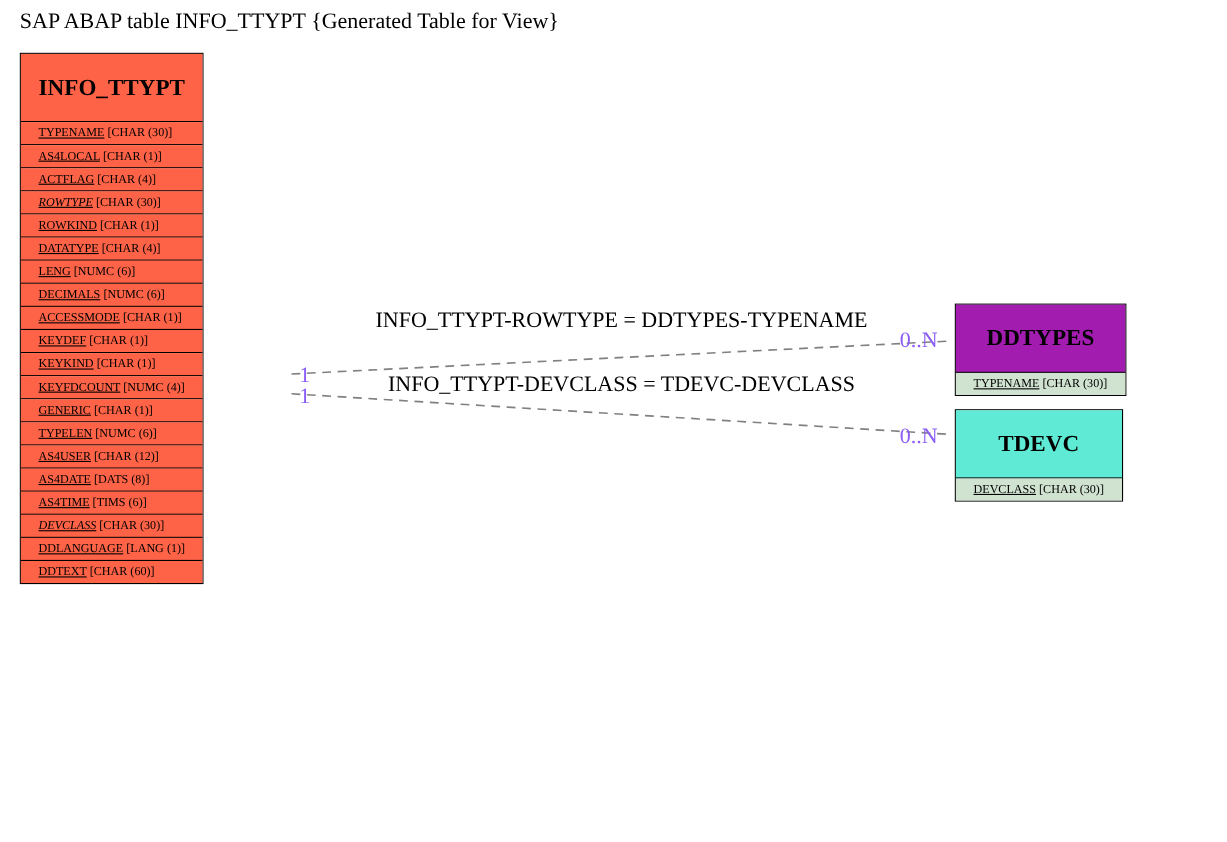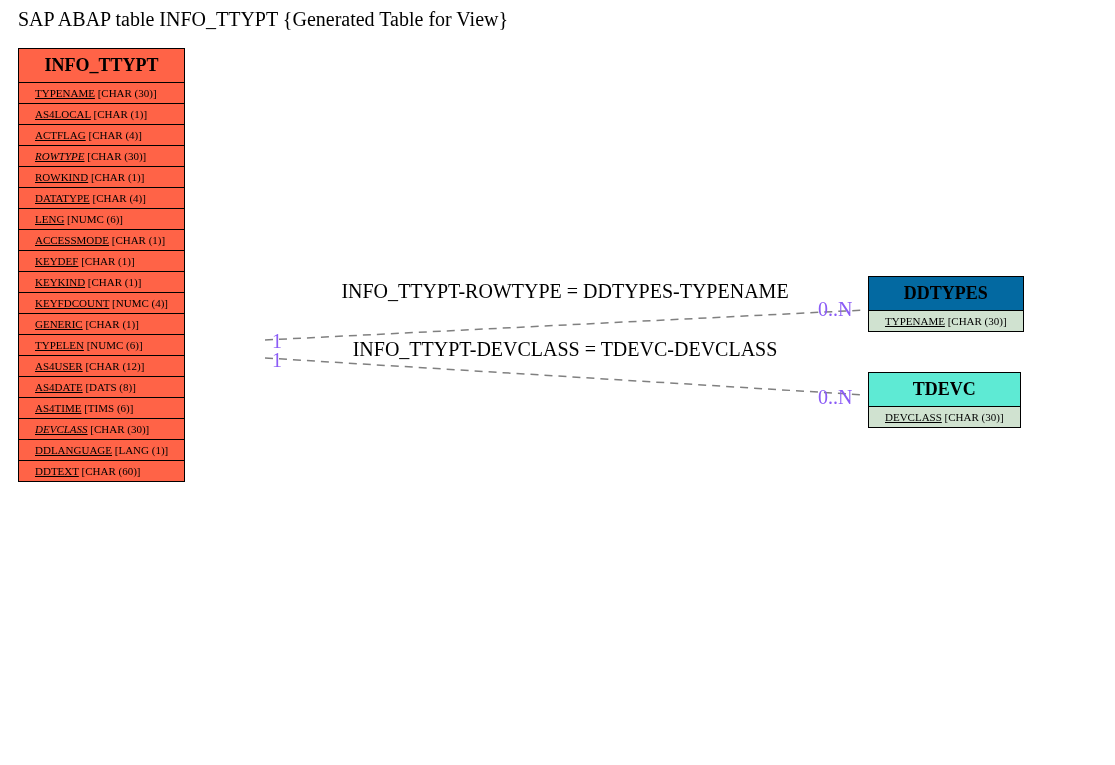--- a/index.html
+++ b/index.html
@@ -20,36 +20,36 @@
     color: #000;
   }
   .entity {
     position: absolute;
     border: 1px solid #000;
     background: #fff;
   }
   .entity-header {
     font-weight: bold;
     text-align: center;
-    padding: 6px 10px;
+    padding: 18px 10px;
     border-bottom: 1px solid #000;
-    font-size: 18px;
+    font-size: 21px;
   }
   .entity-row {
     padding: 4px 16px;
     border-bottom: 1px solid #000;
     font-size: 11px;
     white-space: nowrap;
   }
   .entity-row:last-child { border-bottom: none; }
   .fname { text-decoration: underline; }
   .italic { font-style: italic; }
   .info-ttypt .entity-header { background: #ff6347; }
   .info-ttypt .entity-row { background: #ff6347; }
-  .ddtypes .entity-header { background: #0369a1; }
+  .ddtypes .entity-header { background: #a21caf; }
   .ddtypes .entity-row { background: #d0e2d0; }
   .tdevc .entity-header { background: #5eead4; }
   .tdevc .entity-row { background: #d0e2d0; }
 
   .info-ttypt { left: 18px; top: 48px; }
   .ddtypes   { left: 868px; top: 276px; }
   .tdevc     { left: 868px; top: 372px; }
 
   .rel-label {
     position: absolute;
@@ -79,20 +79,21 @@
 <div class="entity info-ttypt">
   <div class="entity-header">INFO_TTYPT</div>
   <div id="info-ttypt-body">
       <div class="entity-row"><span class="fname">TYPENAME</span> <span>[CHAR (30)]</span></div>
       <div class="entity-row"><span class="fname">AS4LOCAL</span> <span>[CHAR (1)]</span></div>
       <div class="entity-row"><span class="fname">ACTFLAG</span> <span>[CHAR (4)]</span></div>
       <div class="entity-row"><span class="fname italic">ROWTYPE</span> <span>[CHAR (30)]</span></div>
       <div class="entity-row"><span class="fname">ROWKIND</span> <span>[CHAR (1)]</span></div>
       <div class="entity-row"><span class="fname">DATATYPE</span> <span>[CHAR (4)]</span></div>
       <div class="entity-row"><span class="fname">LENG</span> <span>[NUMC (6)]</span></div>
+      <div class="entity-row"><span class="fname">DECIMALS</span> <span>[NUMC (6)]</span></div>
       <div class="entity-row"><span class="fname">ACCESSMODE</span> <span>[CHAR (1)]</span></div>
       <div class="entity-row"><span class="fname">KEYDEF</span> <span>[CHAR (1)]</span></div>
       <div class="entity-row"><span class="fname">KEYKIND</span> <span>[CHAR (1)]</span></div>
       <div class="entity-row"><span class="fname">KEYFDCOUNT</span> <span>[NUMC (4)]</span></div>
       <div class="entity-row"><span class="fname">GENERIC</span> <span>[CHAR (1)]</span></div>
       <div class="entity-row"><span class="fname">TYPELEN</span> <span>[NUMC (6)]</span></div>
       <div class="entity-row"><span class="fname">AS4USER</span> <span>[CHAR (12)]</span></div>
       <div class="entity-row"><span class="fname">AS4DATE</span> <span>[DATS (8)]</span></div>
       <div class="entity-row"><span class="fname">AS4TIME</span> <span>[TIMS (6)]</span></div>
       <div class="entity-row"><span class="fname italic">DEVCLASS</span> <span>[CHAR (30)]</span></div>

